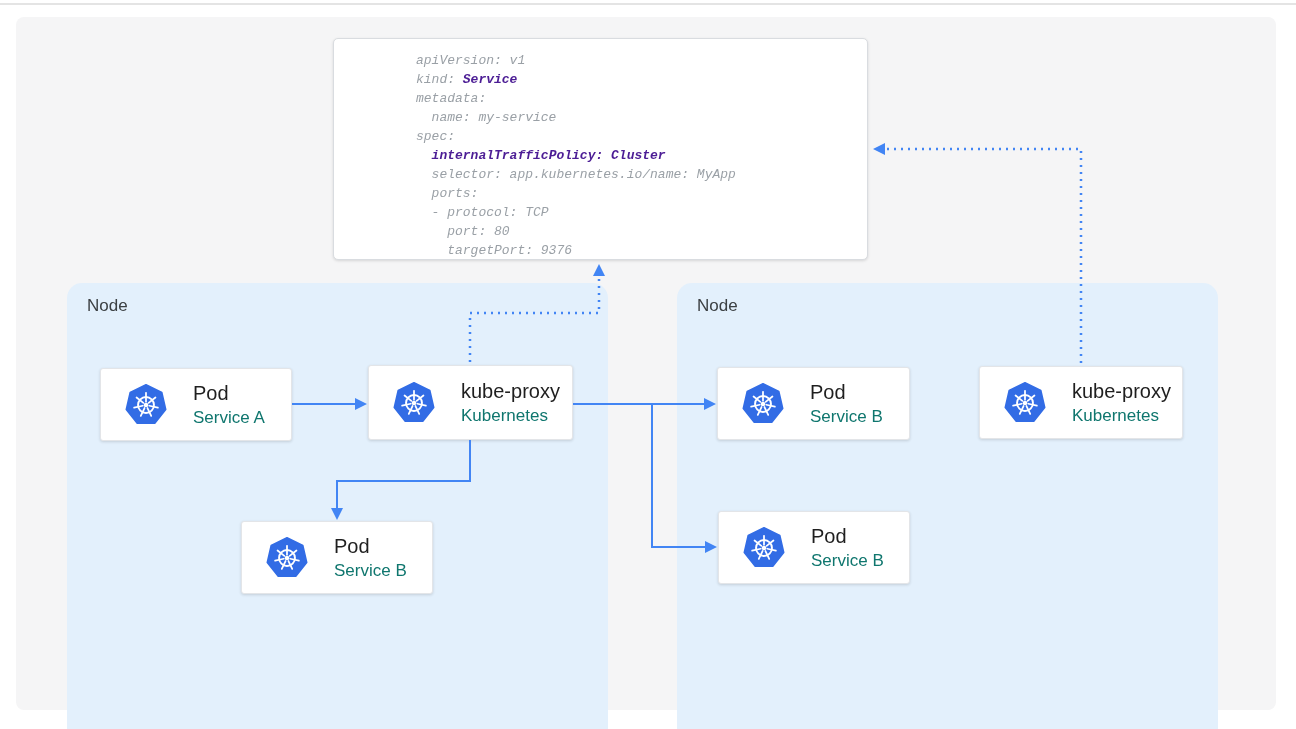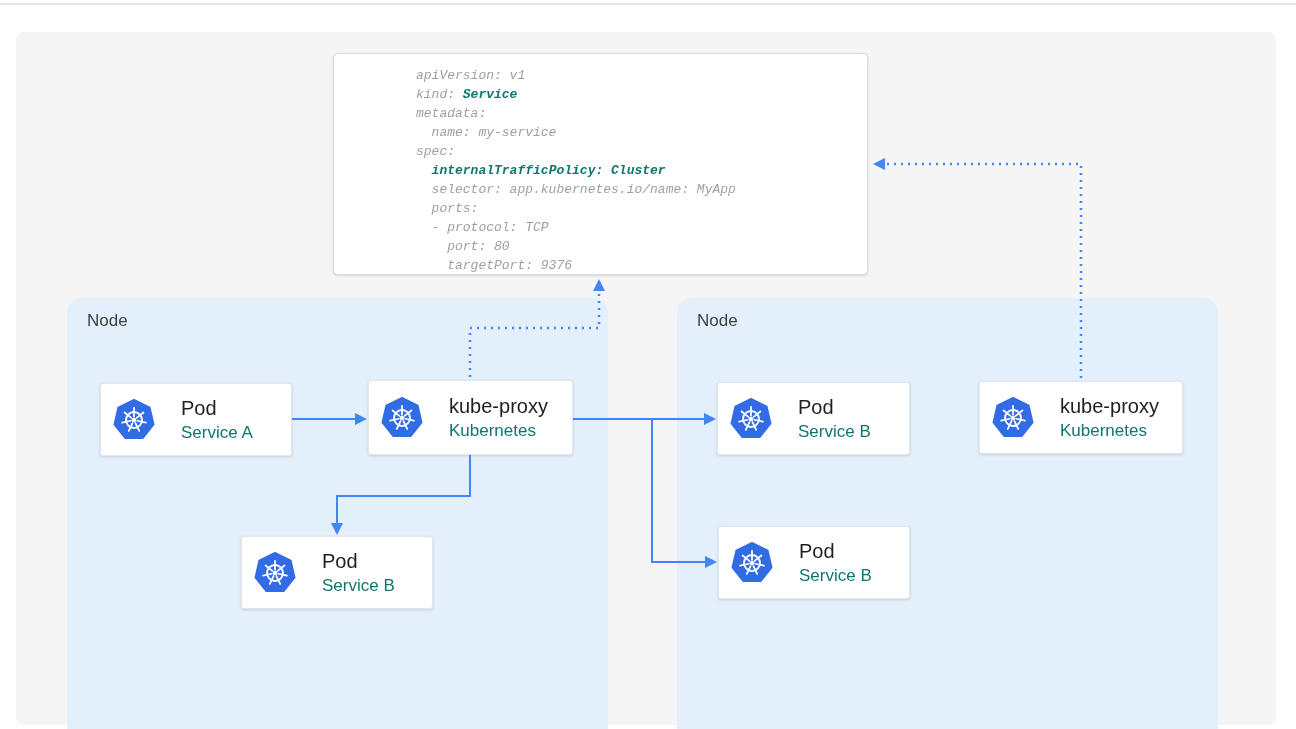--- a/index.html
+++ b/index.html
@@ -16,21 +16,21 @@
 
   .top-rule {
     position: absolute;
     left: 0; top: 3px;
     width: 100%; height: 2px;
     background: #e4e4e4;
   }
 
   .canvas {
     position: absolute;
-    left: 16px; top: 32px;
+    left: 16px; top: 17px;
     width: 1260px; height: 693px;
     background: #f5f5f6;
     border-radius: 8px;
   }
 
   
   .yaml-box {
     position: absolute;
     left: 317px; top: 21px;
     width: 535px; height: 222px;
@@ -43,21 +43,21 @@
     padding: 12px 0 0 82px;
     font-family: "Liberation Mono", "DejaVu Sans Mono", monospace;
     font-style: italic;
     font-size: 13px;
     line-height: 19px;
     color: #9aa0a6;
     white-space: pre;
   }
   .code .code-bold {
     font-weight: 700;
-    color: #0f766e;
+    color: #4c1d95;
   }
 
   
   .node {
     position: absolute;
     top: 266px;
     width: 541px; height: 484px;
     background: #e3f0fc;
     border-radius: 15px;
   }
@@ -73,21 +73,21 @@
   
   .card {
     position: absolute;
     height: 73px;
     background: #ffffff;
     border: 1px solid #e3e5e8;
     border-radius: 3px;
     box-shadow: 0 1px 3px rgba(0,0,0,0.14);
     display: flex;
     align-items: center;
-    padding-left: 12px;
+    padding-left: 24px;
   }
   .k8s {
     width: 42px; height: 42px;
     flex: 0 0 42px;
   }
   .card-text { margin-left: 26px; }
   .card-title {
     font-size: 20px;
     line-height: 26px;
     color: #1f1f1f;

